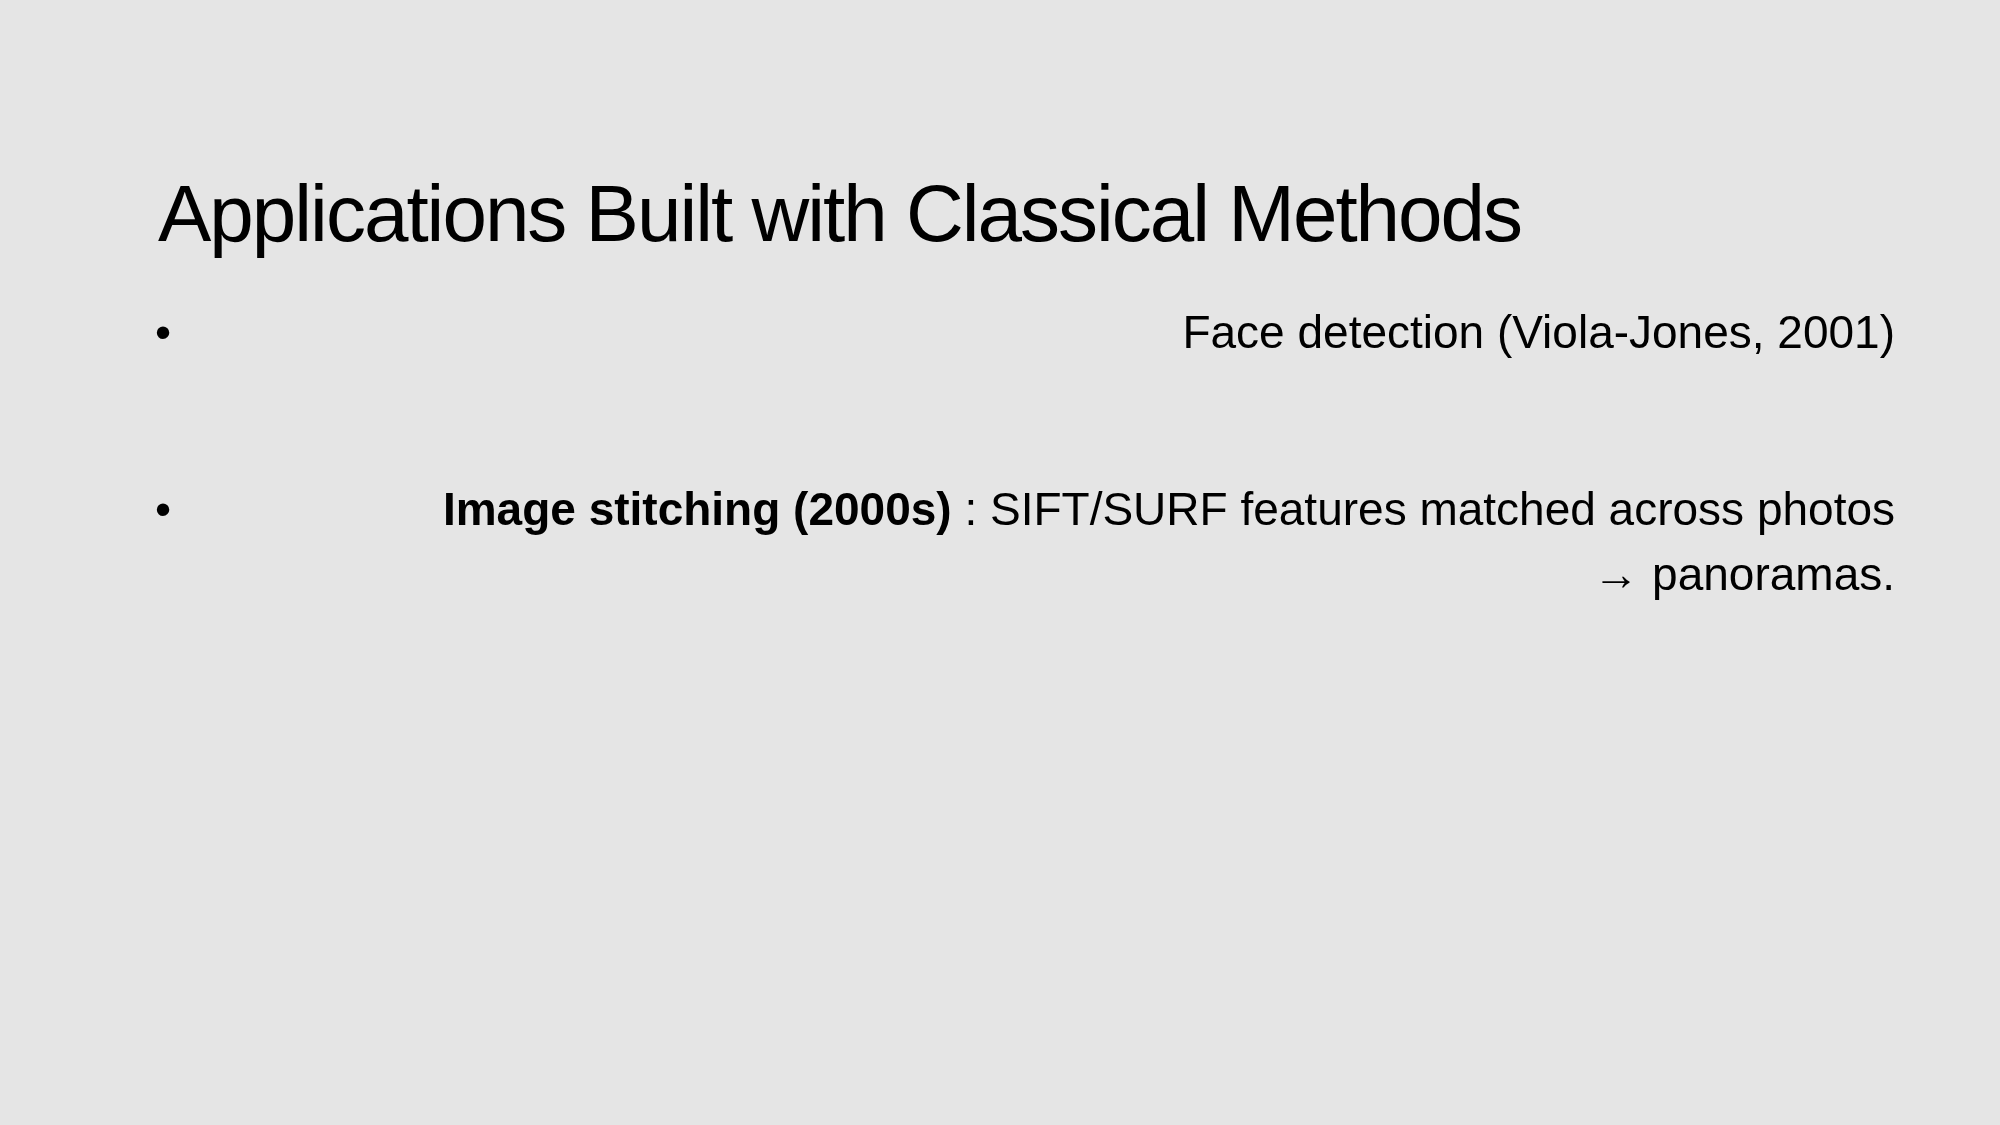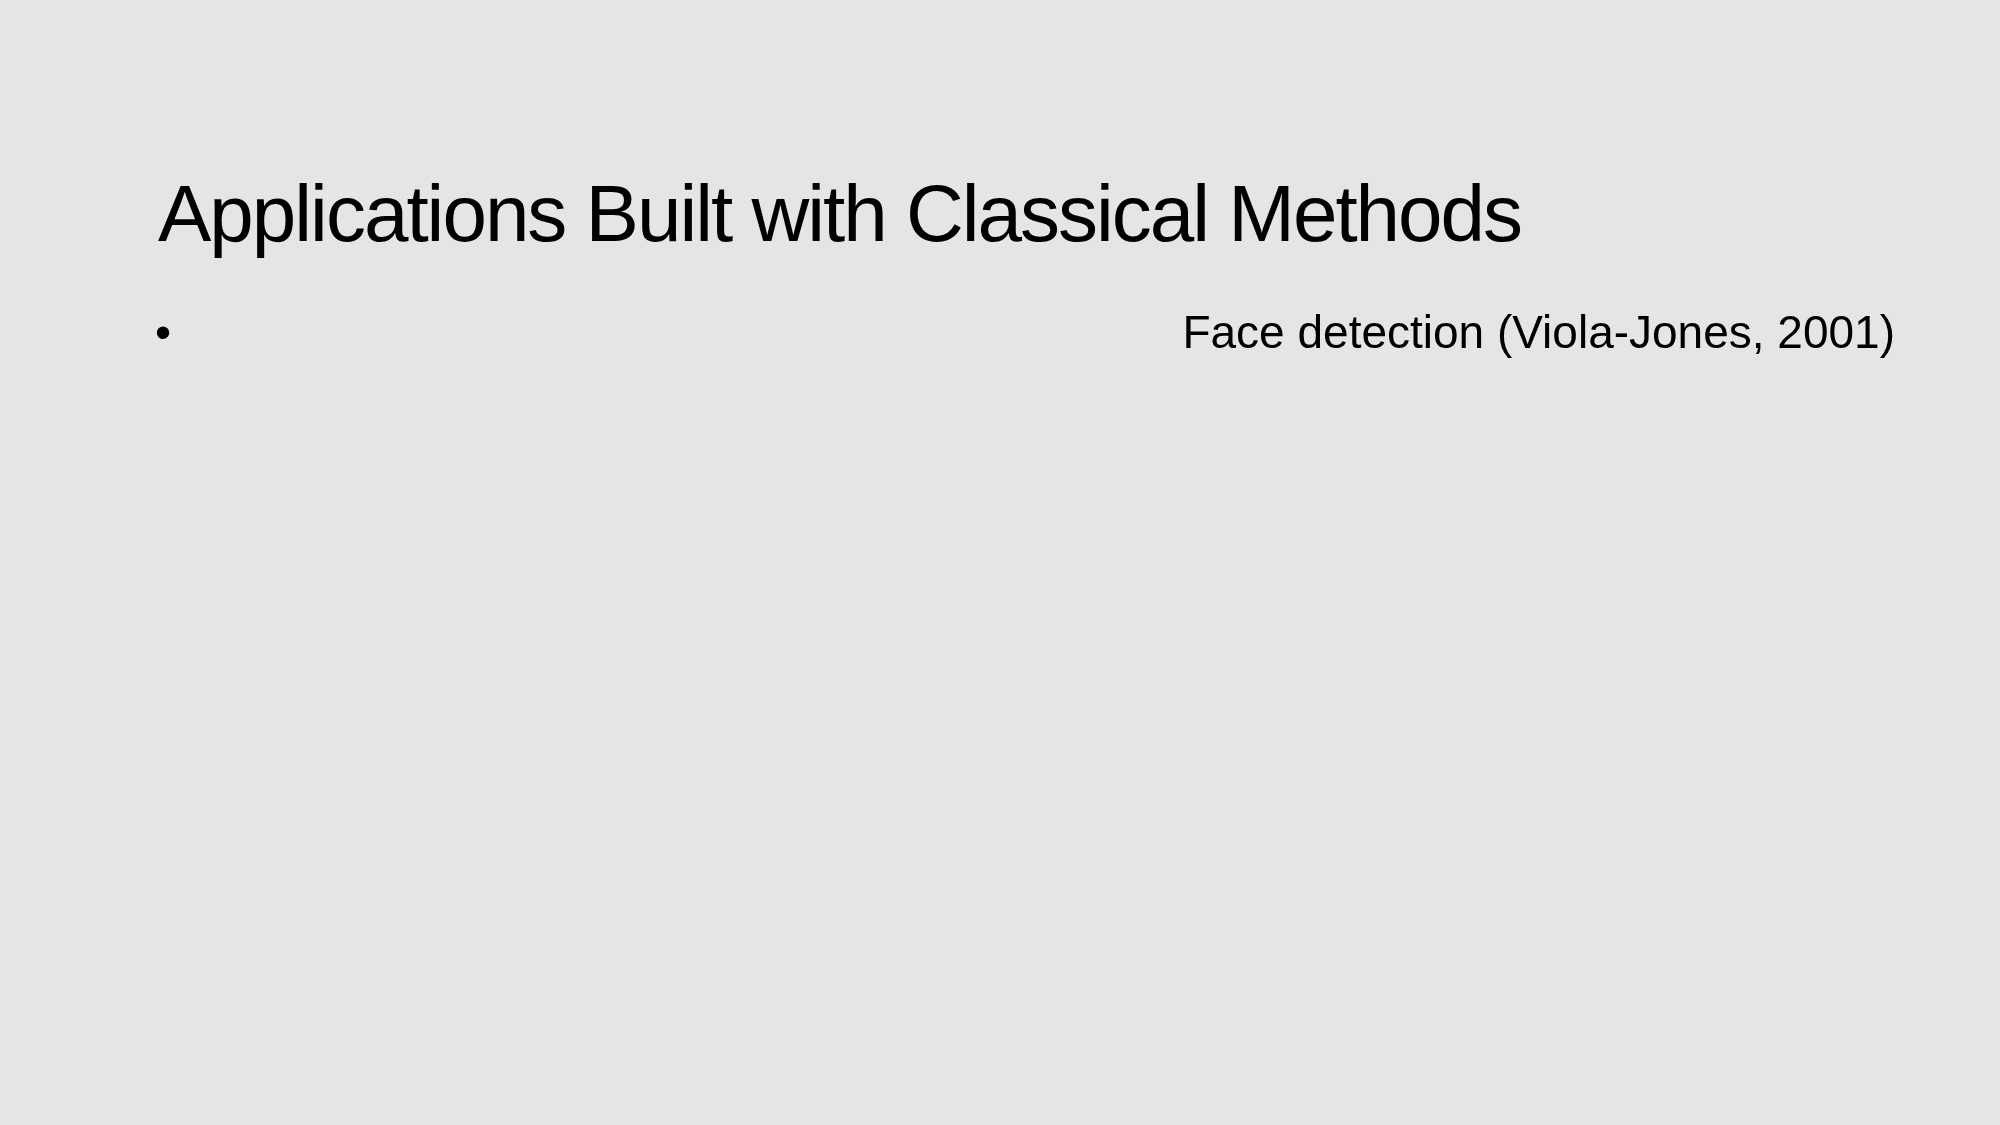--- a/index.html
+++ b/index.html
@@ -71,17 +71,21 @@
 <div class="slide">
 
   <h1 class="slide-title">Applications Built with Classical Methods</h1>
 
   <ul class="bullet-list">
 
     <li>
       <span>Face detection (Viola-Jones, 2001)</span>
     </li>
 
+    <li>
+      <span class="bold-lead">Image stitching (2000s)</span><span> : SIFT/SURF features matched across photos</span>
+      <span class="wrap-line">→ panoramas.</span>
+    </li>
 
 
   </ul>
 
 </div>
 
 </body></html>

